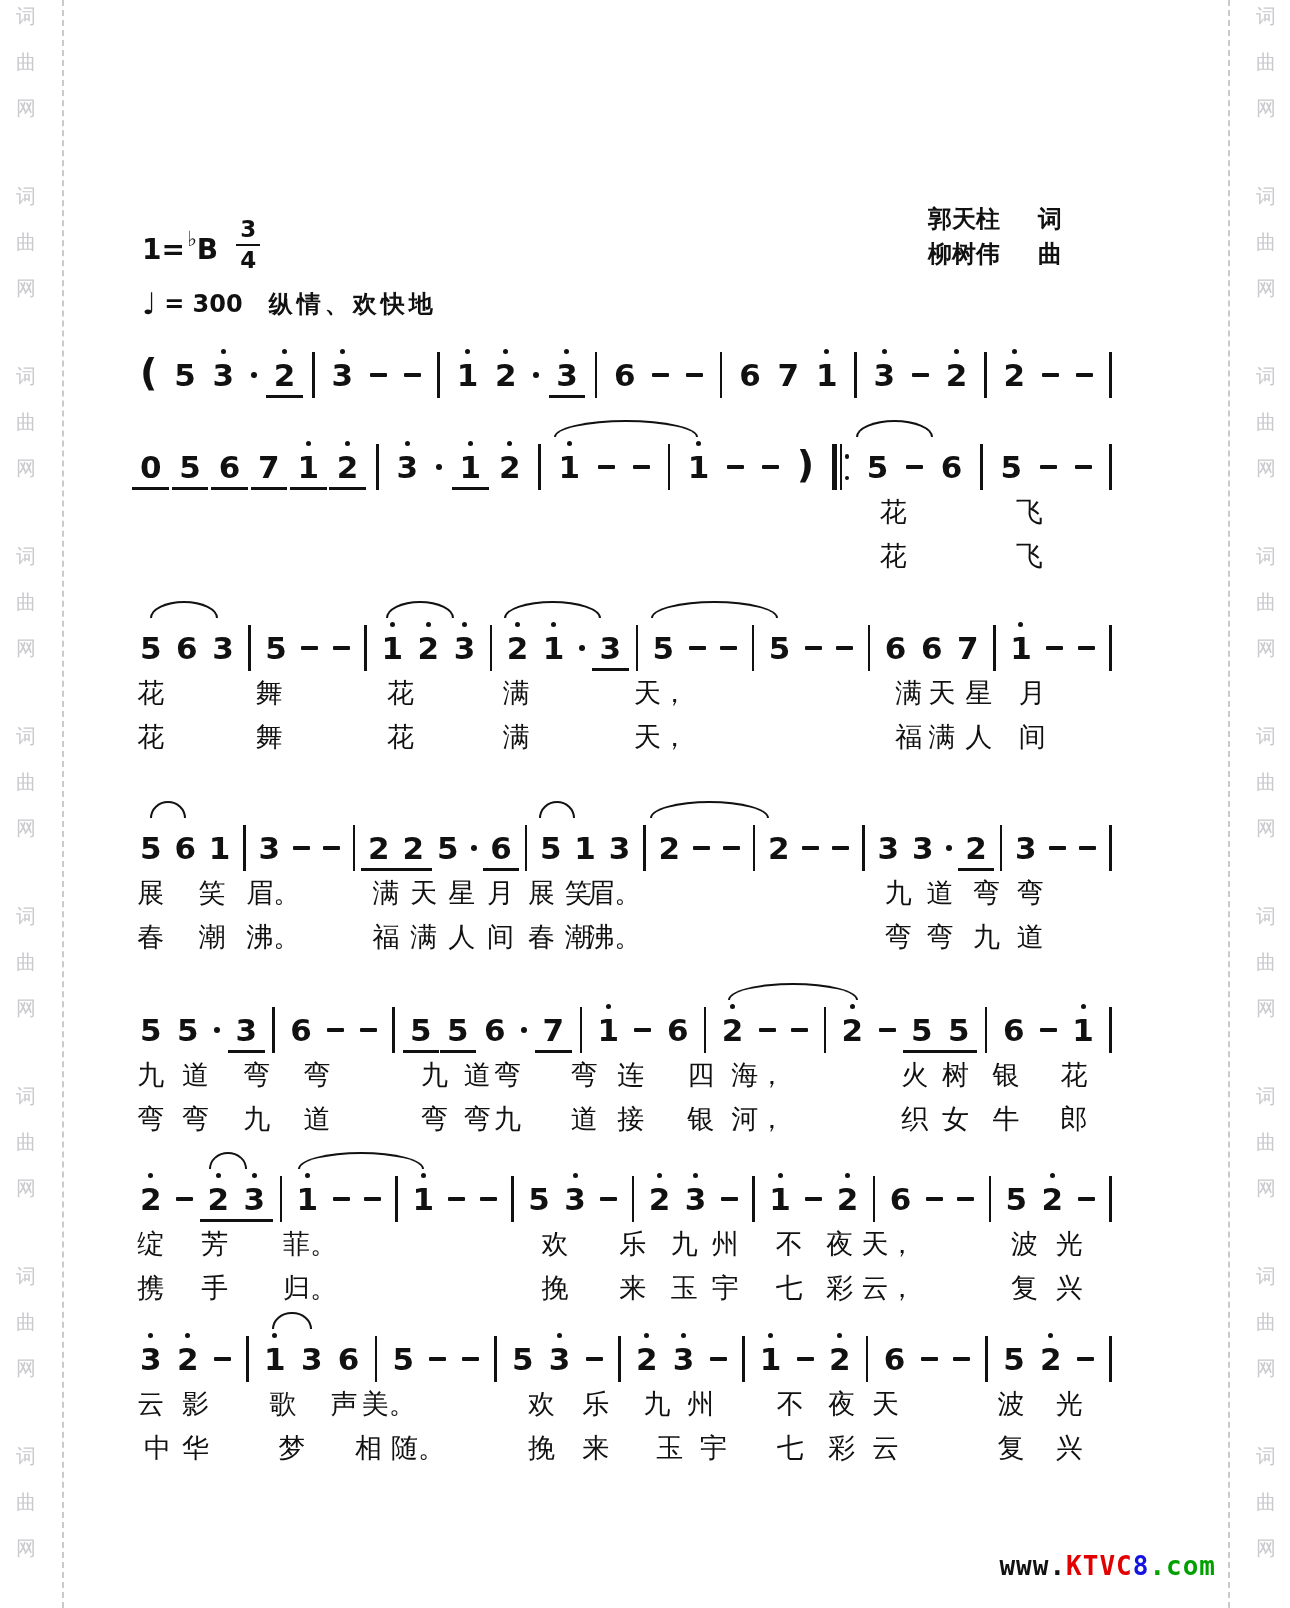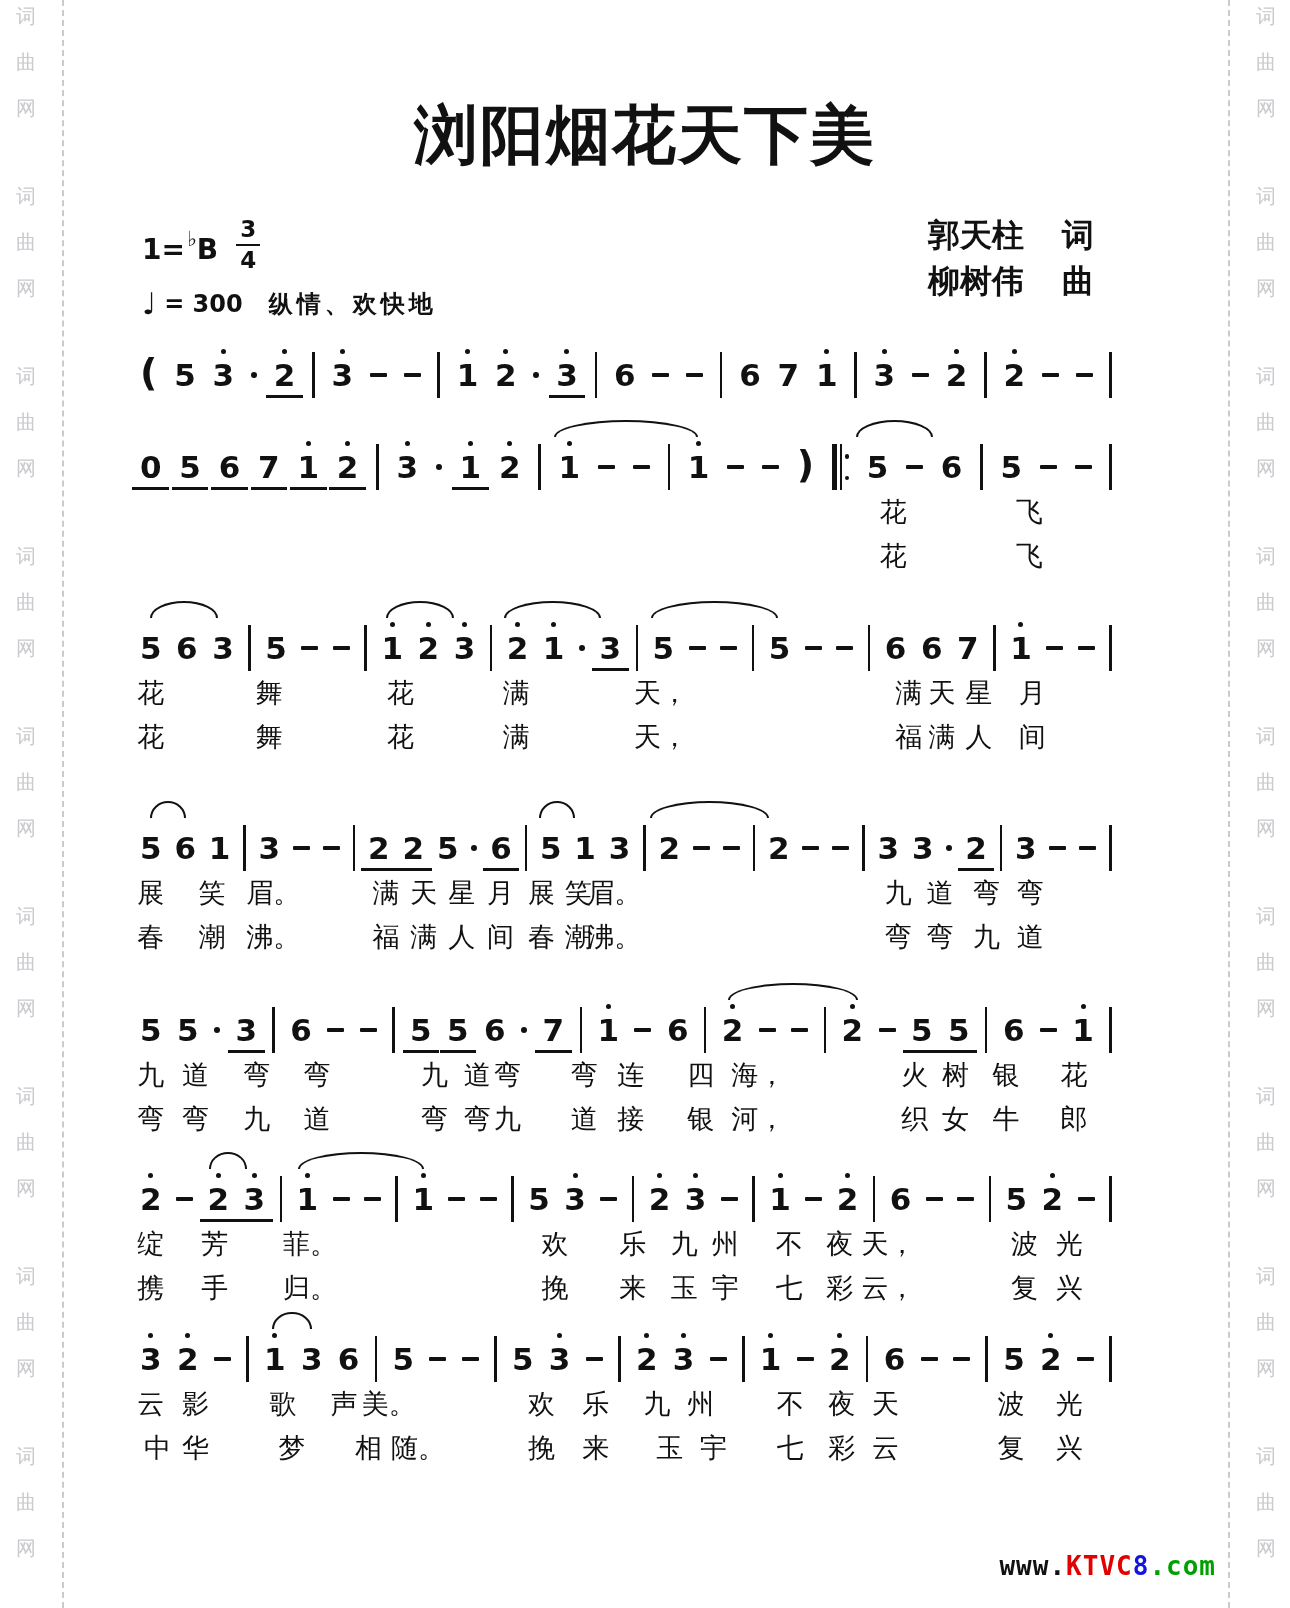--- a/index.html
+++ b/index.html
@@ -19,21 +19,21 @@
   .meta{position:absolute;left:142px;top:210px;}
   .key-row{display:flex;align-items:flex-end;font-size:28px;font-weight:bold;line-height:1;}
   .key-flat{font-size:21px;position:relative;top:-14px;margin-left:2px;}
   .frac{display:inline-flex;flex-direction:column;align-items:center;margin-left:18px;
         font-size:23px;line-height:1;position:relative;top:8px;}
   .frac .num{border-bottom:2.5px solid #111;padding:0 4px 3px;}
   .frac .den{padding-top:3px;font-style:normal;}
   .tempo-row{margin-top:22px;font-size:24px;font-weight:bold;display:flex;align-items:center;}
   .tempo-note{font-size:30px;margin-right:8px;}
   .tempo-expr{margin-left:26px;letter-spacing:4px;}
-  .credits{position:absolute;left:928px;top:212px;font-size:32px;font-weight:bold;line-height:1.45;}
+  .credits{position:absolute;left:928px;top:202px;font-size:24px;font-weight:bold;line-height:1.45;}
   .credit-row .role{margin-left:38px;}
   
   .score-line{position:absolute;left:140px;width:972px;height:170px;}
   .line-1{top:321px;} .line-2{top:413px;} .line-3{top:594px;} .line-4{top:794px;}
   .line-5{top:976px;} .line-6{top:1145px;} .line-7{top:1305px;}
   .notes{position:relative;margin-top:28px;height:52px;display:flex;
          justify-content:space-between;align-items:center;}
   .tok{flex:0 0 auto;}
   .tok.note{position:relative;font-size:31px;font-weight:bold;line-height:1;}
   .oct{position:absolute;top:-11px;left:50%;margin-left:-2.5px;width:5px;height:5px;
@@ -115,21 +115,20 @@
       <span>曲</span>
       <span>网</span>
       <span>词</span>
       <span>曲</span>
       <span>网</span>
       <span>词</span>
       <span>曲</span>
       <span>网</span>
     </div>
 
-  <h1 class="title">浏阳烟花天下美</h1>
 
   <div class="meta">
     <div class="key-row">
       <span>1</span>
         <span>=</span>
         <span class="key-flat">♭</span>
         <span>B</span>
       <span class="frac">
         <span class="num">3</span>
         <span class="den">4</span>

